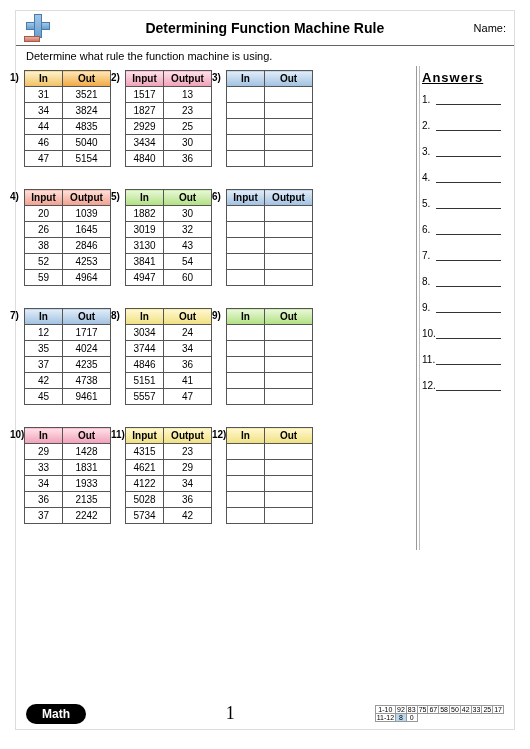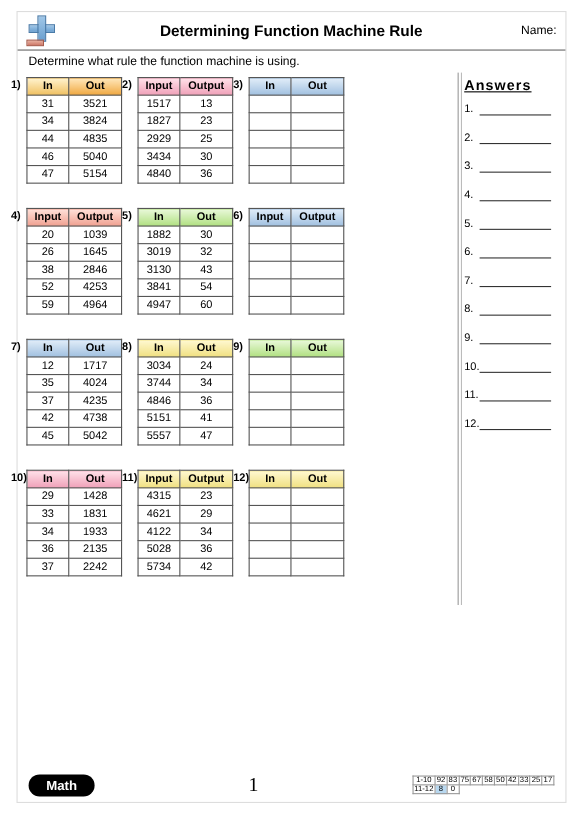--- a/index.html
+++ b/index.html
@@ -283,21 +283,21 @@
                 <tr>
                   <td class="col-in">37</td>
                   <td class="col-out">4235</td>
                 </tr>
                 <tr>
                   <td class="col-in">42</td>
                   <td class="col-out">4738</td>
                 </tr>
                 <tr>
                   <td class="col-in">45</td>
-                  <td class="col-out">5042</td>
+                  <td class="col-out">9461</td>
                 </tr>
               </tbody>
             </table>
           </div>
           <div class="block">
             <div class="blocknum">8)</div>
             <table class="ft c-yellow">
               <thead>
                 <tr>
                   <th class="col-in">In</th>

